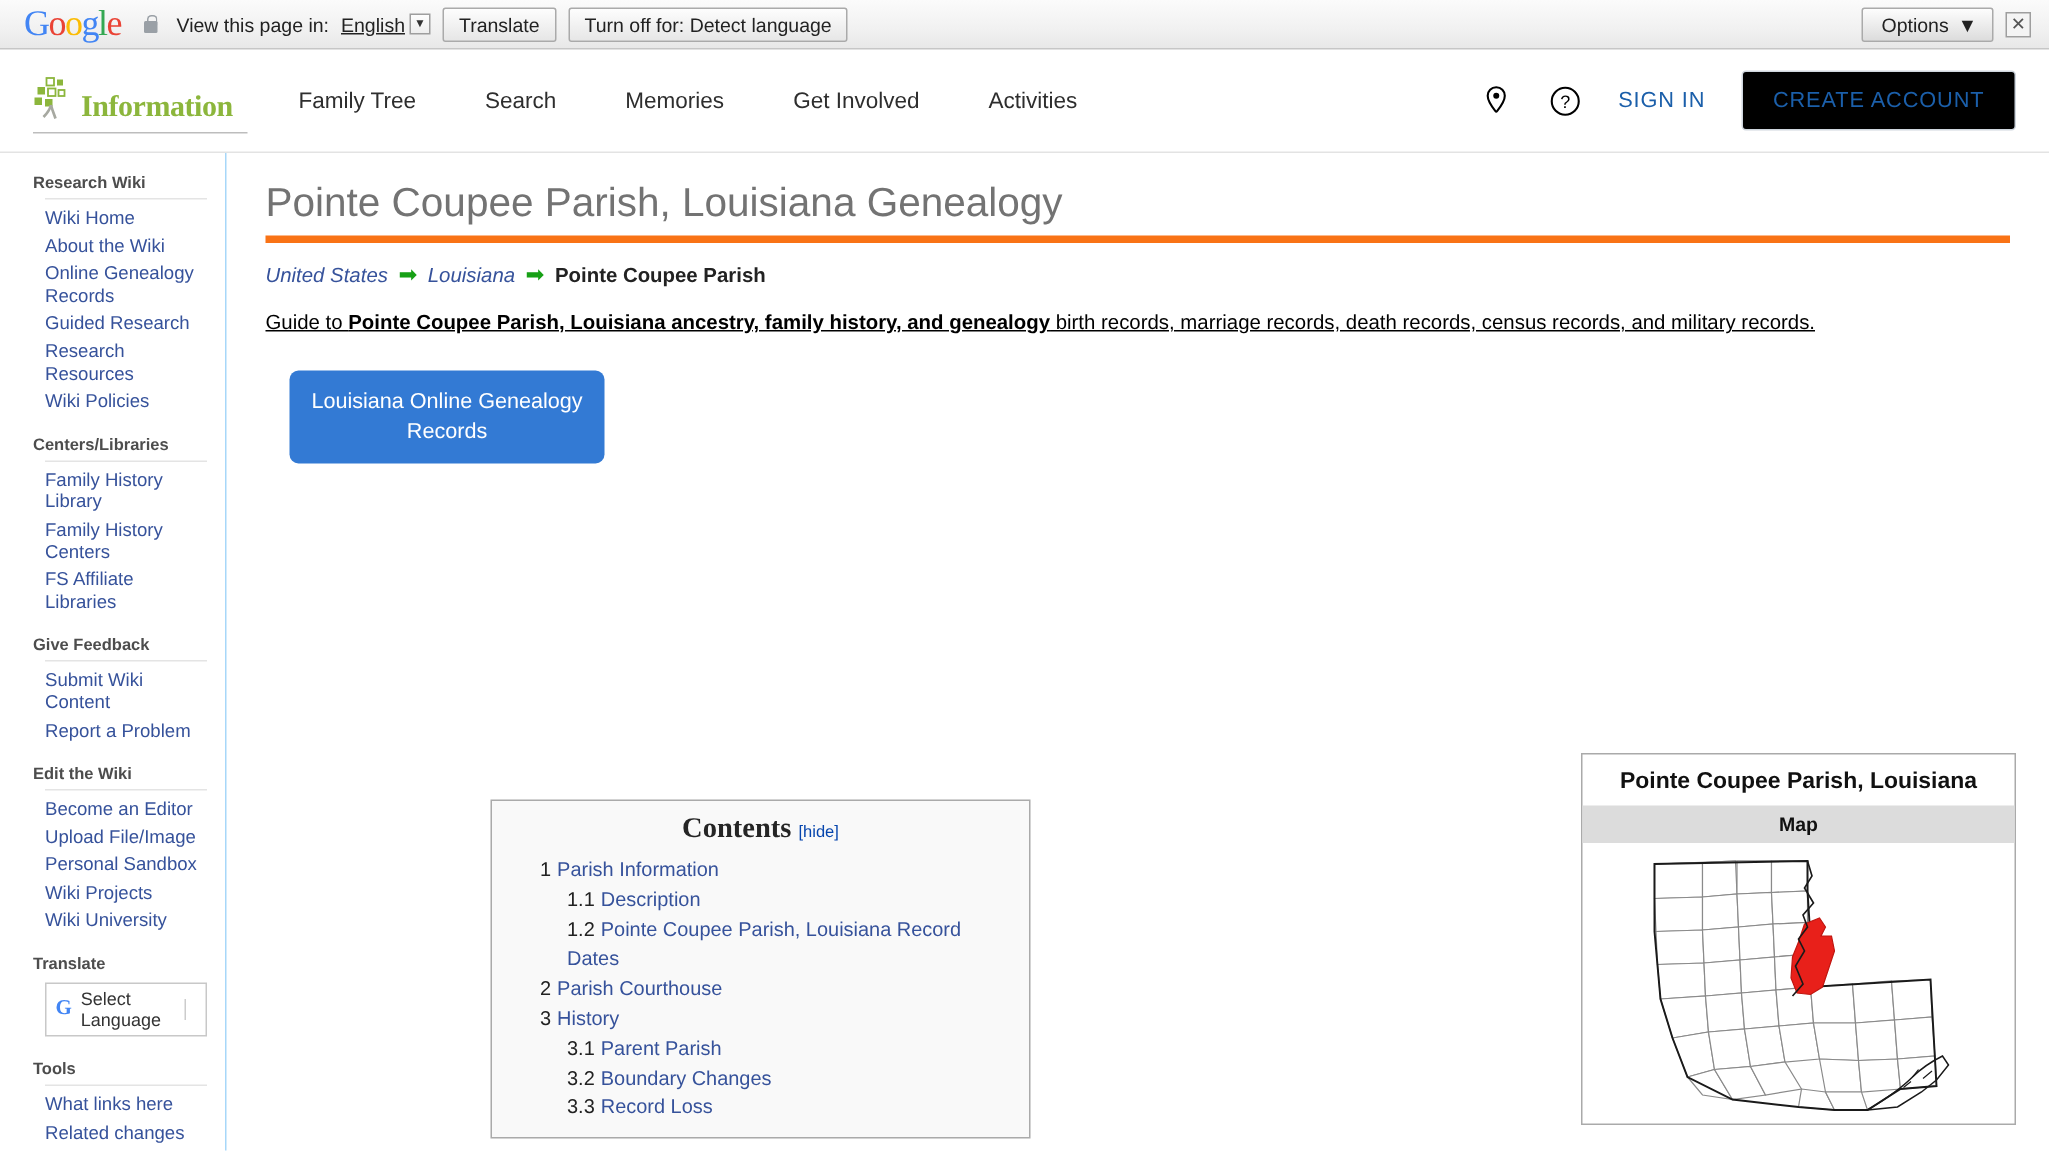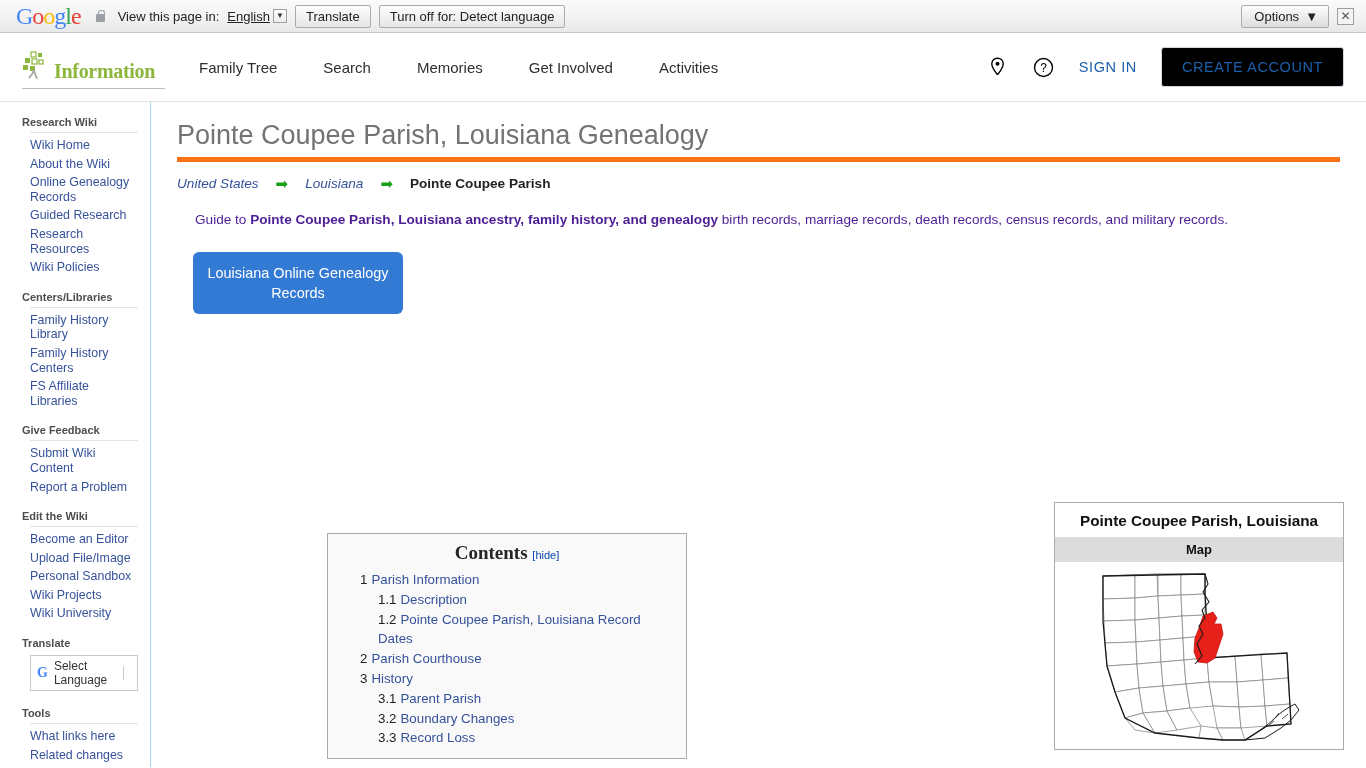--- a/index.html
+++ b/index.html
@@ -112,25 +112,25 @@
     background:#fff;
   }
   .search-box input::placeholder { color:#72777d; }
   .search-ico { position:absolute; right:7px; top:5px; pointer-events:none; }
 
   .article { padding:14px 26px 0 26px; position:relative; height:100%; overflow:hidden;}
   h1.title {
     font-family:Liberation Sans, sans-serif; font-weight:normal; font-size:27px;
     margin:4px 0 4px 0; padding-bottom:6px; border-bottom:5px solid #f97316; color:#737373;
   }
-  .breadcrumb { font-size:13.6px; margin:14px 0 13px 0; display:flex; align-items:center; gap:17px;}
+  .breadcrumb { font-size:13.6px; margin:14px 0 13px 0; display:flex; align-items:center; gap:7px;}
   .breadcrumb a { color:#36529b; font-style:italic; text-decoration:none; }
   .bc-arrow { color:#17a016; font-size:15px; line-height:1; }
   .bc-current { font-weight:bold; color:#222; font-size:13.6px;}
-  .intro { font-size:13.6px; line-height:21px; color:#4c1d95; max-width:1120px; margin:18px; }
+  .intro { font-size:13.6px; line-height:21px; color:#000000; max-width:1120px; margin:0;text-decoration:underline; }
   .intro b { font-weight:bold; }
   .lo-btn {
     margin:22px 0 0 16px; width:210px; background:#337ad4; color:#fff; border:none;
     border-radius:6px; padding:11px 4px; font-size:14.4px; line-height:20px; cursor:pointer;
     text-align:center; font-family:"Liberation Sans", sans-serif; display:block;
   }
 
   
   .toc {
     position:absolute; left:176px; top:431px; width:360px;

